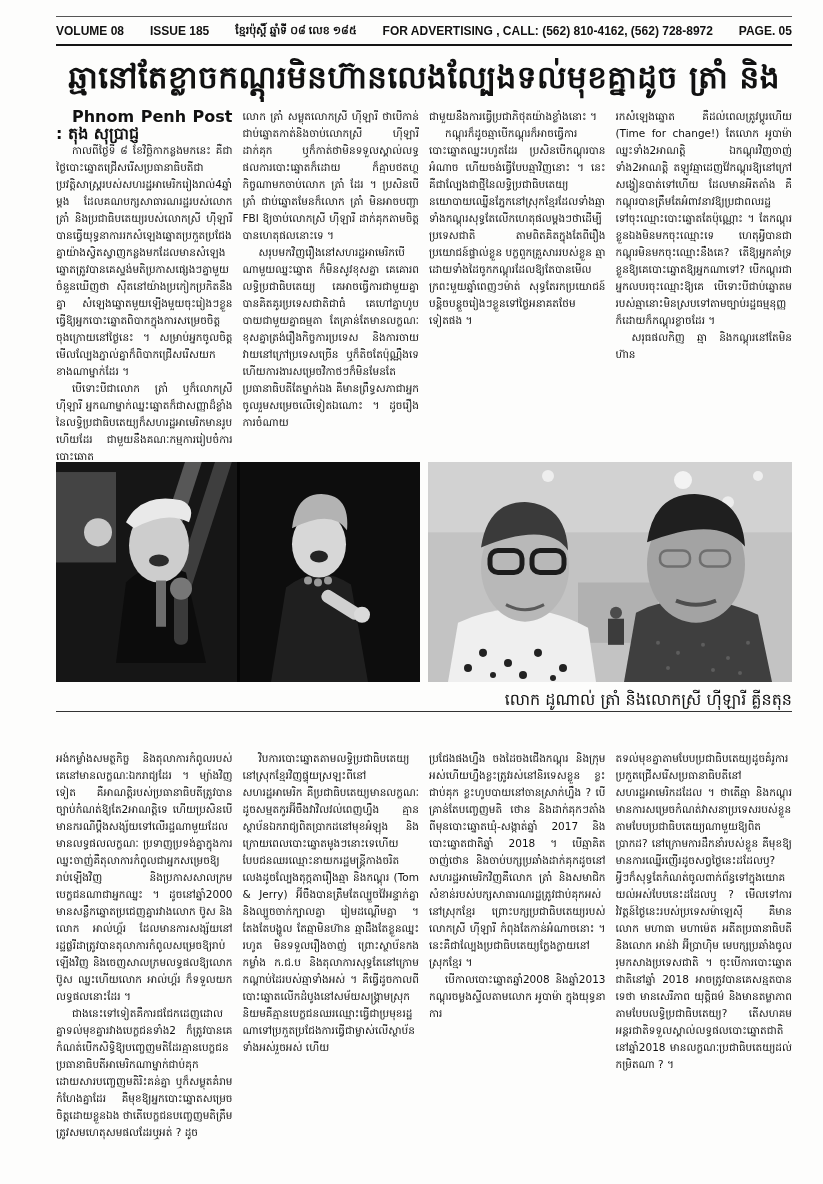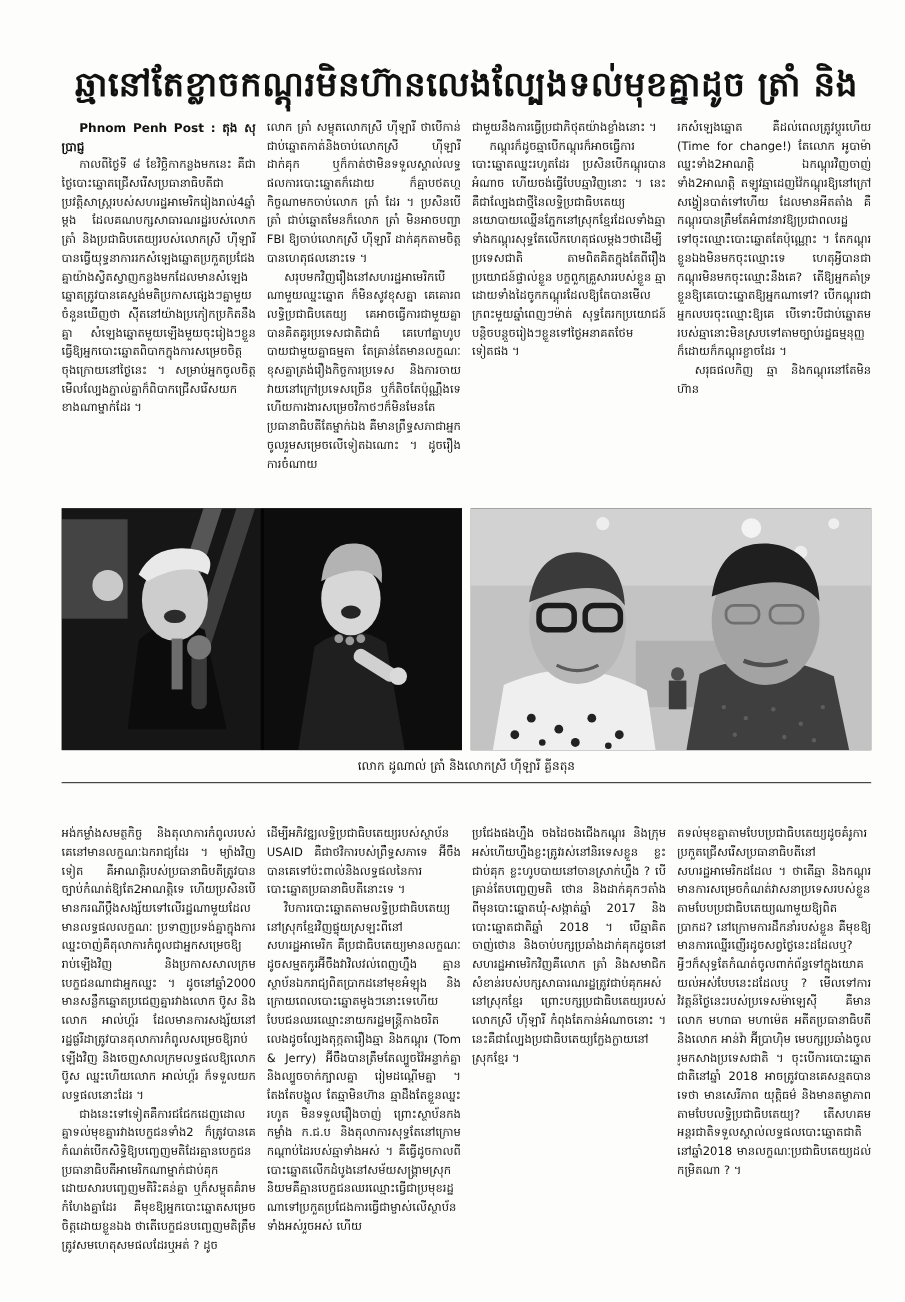--- a/index.html
+++ b/index.html
@@ -17,41 +17,49 @@
   #headline{top:52px;height:50px;text-align:center;font-weight:bold;font-size:31px;
             line-height:50px;letter-spacing:.5px;overflow:hidden;}
 
   
   .cols{display:flex;gap:10px;}
   #topcols{top:108px;height:352px;}
   #botcols{top:750px;height:462px;}
   .col{flex:1 1 0;overflow:hidden;text-align:justify;font-size:10.5px;line-height:17px;}
   .col p{margin:0;text-indent:16px;}
   .col p.cont{text-indent:0;}
-  .byline{font-weight:bold;font-size:11px;text-indent:14px;margin:0 0 1px 0;}
+  .byline{font-weight:bold;font-size:16px;text-indent:14px;margin:0 0 1px 0;}
 
   
   #photos{top:462px;height:220px;display:flex;gap:8px;}
   figure{margin:0;flex:1 1 0;background:#1c1c1c;overflow:hidden;}
   figure svg{display:block;width:100%;height:100%;}
   #captions{top:684px;height:27px;display:flex;gap:8px;border-bottom:1px solid #333;}
-  .cap{flex:1 1 0;text-align:center;font-size:11px;padding-top:5px;overflow:hidden;white-space:nowrap;}
+  .cap{flex:1 1 0;text-align:right;font-size:16px;padding-top:5px;overflow:hidden;white-space:nowrap;}
 </style>
 </head>
 <body>
 
 <div id="page">
 
+  <div id="hdr" class="band">
+    <span>VOLUME 08</span>
+    <span>ISSUE 185</span>
+    <span class="kh">ខ្មែរប៉ុស្តិ៍ ឆ្នាំទី ០៨ លេខ ១៨៥</span>
+    <span>FOR ADVERTISING ,  CALL: (562) 810-4162, (562) 728-8972</span>
+    <span>PAGE. 05</span>
+  </div>
 
   <div id="headline" class="band">ឆ្មានៅតែខ្លាចកណ្ដុរមិនហ៊ានលេងល្បែងទល់មុខគ្នាដូច ត្រាំ និង ហ៊ីឡារី</div>
 
   <div id="topcols" class="band cols">
     <div class="col">
       <p class="byline">Phnom Penh Post : តុង សុប្រាជ្ញ</p>
       <p>កាលពីថ្ងៃទី ៨ ខែវិច្ឆិកាកន្លងមកនេះ គឺជាថ្ងៃបោះឆ្នោតជ្រើសរើសប្រធានាធិបតីជាប្រវត្តិសាស្ត្ររបស់សហរដ្ឋអាមេរិករៀងរាល់4ឆ្នាំម្ដង ដែលគណបក្សសាធារណរដ្ឋរបស់លោក ត្រាំ និងប្រជាធិបតេយ្យរបស់លោកស្រី ហ៊ីឡារី បានធ្វើយុទ្ធនាការរកសំឡេងឆ្នោតប្រកួតប្រជែងគ្នាយ៉ាងស្វិតស្វាញកន្លងមកដែលមានសំឡេងឆ្នោតត្រូវបានគេស្ទង់មតិប្រកាសផ្សេងៗគ្នាមួយចំនួនឃើញថា ស៊ីតនៅយ៉ាងប្រកៀកប្រកិតនឹងគ្នា សំឡេងឆ្នោតមួយឡើងមួយចុះរៀងៗខ្លួន ធ្វើឱ្យអ្នកបោះឆ្នោតពិបាកក្នុងការសម្រេចចិត្តចុងក្រោយនៅថ្ងៃនេះ ។ សម្រាប់អ្នកចូលចិត្តមើលល្បែងភ្នាល់គ្នាក៏ពិបាកជ្រើសរើសយកខាងណាម្នាក់ដែរ ។</p>
+      <p>បើទោះបីជាលោក ត្រាំ ឬក៏លោកស្រី ហ៊ីឡារី អ្នកណាម្នាក់ឈ្នះឆ្នោតក៏ជាសញ្ញាដ៏ខ្លាំងនៃលទ្ធិប្រជាធិបតេយ្យក៏សហរដ្ឋអាមេរិកមានរូបហើយដែរ ជាមួយនឹងគណៈកម្មការរៀបចំការបោះឆ្នោត</p>
     </div>
     <div class="col">
       <p class="cont">លោក ត្រាំ សម្លុតលោកស្រី ហ៊ីឡារី ថាបើកាន់ជាប់ឆ្នោតកាត់និងចាប់លោកស្រី ហ៊ីឡារី ដាក់គុក ឬក៏កាត់ថាមិនទទួលស្គាល់លទ្ធផលការបោះឆ្នោតក៏ដោយ ក៏គ្មាបថតហ្ថកិច្ចណាមកចាប់លោក ត្រាំ ដែរ ។ ប្រសិនបើ ត្រាំ ជាប់ឆ្នោតមែនក៏លោក ត្រាំ មិនអាចបញ្ជា FBI ឱ្យចាប់លោកស្រី ហ៊ីឡារី ដាក់គុកតាមចិត្តបានហេតុផលនោះទេ ។</p>
       <p>សរុបមកវិញរឿងនៅសហរដ្ឋអាមេរិកបើណាមួយឈ្នះឆ្នោត ក៏មិនសូវខុសគ្នា គេគោរពលទ្ធិប្រជាធិបតេយ្យ គេអាចធ្វើការជាមួយគ្នាបានគិតគូរប្រទេសជាតិជាធំ គេហៅគ្នាហូបបាយជាមួយគ្នាធម្មតា តែគ្រាន់តែមានលក្ខណៈខុសគ្នាត្រង់រឿងកិច្ចការប្រទេស និងការចាយវាយនៅក្រៅប្រទេសច្រើន ឬក៏តិចតែប៉ុណ្ណឹងទេ ហើយការងារសម្រេចវិកាថៗក៏មិនមែនតែប្រធានាធិបតីតែម្នាក់ឯង គឺមានព្រឹទ្ធសភាជាអ្នកចូលរួមសម្រេចលើទៀតឯណោះ ។ ដូចរឿងការចំណាយ</p>
     </div>
     <div class="col">
       <p class="cont">ជាមួយនឹងការធ្វើប្រជាភិថុតយ៉ាងខ្លាំងនោះ ។</p>
       <p>កណ្ដុរក៏ដូចឆ្មាបើកណ្ដុរក៏អាចធ្វើការបោះឆ្នោតឈ្នះរហូតដែរ ប្រសិនបើកណ្ដុរបានអំណាច ហើយចង់ធ្វើបែបឆ្មាវិញនោះ ។ នេះគឺជាល្បែងជាថ្មីនៃលទ្ធិប្រជាធិបតេយ្យនយោបាយឈ្នើនភ្នែកនៅស្រុកខ្មែរដែលទាំងឆ្មា ទាំងកណ្ដុរសុទ្ធតែលើកហេតុផលម្ដងៗថាដើម្បីប្រទេសជាតិ តាមពិតគិតក្នុងតែពីរឿងប្រយោជន៍ផ្ទាល់ខ្លួន បក្ខពួកគ្រួសាររបស់ខ្លួន ឆ្មាដោយទាំងដៃចូកកណ្ដុរដែលឱ្យតែបានមើលក្រពះមួយឆ្នាំពេញៗម៉ាត់ សុទ្ធតែរកប្រយោជន៍បន្តិចបន្តួចរៀងៗខ្លួនទៅថ្ងៃអនាគតថែមទៀតផង ។</p>
     </div>
     <div class="col">
@@ -147,24 +155,24 @@
   <div id="captions" class="band">
     <div class="cap">លោក ដូណាល់ ត្រាំ និងលោកស្រី ហ៊ីឡារី គ្លីនតុន</div>
   </div>
 
   <div id="botcols" class="band cols">
     <div class="col">
       <p class="cont">អង់កម្លាំងសមត្ថកិច្ច និងតុលាការកំពូលរបស់គេនៅមានលក្ខណៈឯករាជ្យដែរ ។ ម្យ៉ាងវិញទៀត គឺអាណត្តិរបស់ប្រធានាធិបតីត្រូវបានច្បាប់កំណត់ឱ្យតែ2អាណត្តិទេ ហើយប្រសិនបើមានករណីប្ដឹងសង្ស័យទៅលើរដ្ឋណាមួយដែលមានលទ្ធផលលក្ខណៈ ប្រទាញប្រទង់គ្នាក្នុងការឈ្នះចាញ់គឺតុលាការកំពូលជាអ្នកសម្រេចឱ្យរាប់ឡើងវិញ និងប្រកាសសាលក្រមបេក្ខជនណាជាអ្នកឈ្នះ ។ ដូចនៅឆ្នាំ2000 មានសន្លឹកឆ្នោតប្រជេញគ្នារវាងលោក ប៊ូស និងលោក អាល់ហ្គ័រ ដែលមានការសង្ស័យនៅរដ្ឋផ្លរីដាត្រូវបានតុលាការកំពូលសម្រេចឱ្យរាប់ឡើងវិញ និងចេញសាលក្រមលទ្ធផលឱ្យលោក ប៊ូស ឈ្នះហើយលោក អាល់ហ្គ័រ ក៏ទទួលយកលទ្ធផលនោះដែរ ។</p>
       <p>ជាងនេះទៅទៀតគឺការជជែកដេញដោលគ្នាទល់មុខគ្នារវាងបេក្ខជនទាំង2 ក៏ត្រូវបានគេកំណត់បើកសិទ្ធិឱ្យបញ្ចេញមតិដែរគ្មានបេក្ខជនប្រធានាធិបតីអាមេរិកណាម្នាក់ជាប់គុកដោយសារបញ្ចេញមតិរិះគន់គ្នា ឬក៏សម្លុតគំរាមកំហែងគ្នាដែរ គឺមុខឱ្យអ្នកបោះឆ្នោតសម្រេចចិត្តដោយខ្លួនឯង ថាតើបេក្ខជនបញ្ចេញមតិត្រឹមត្រូវសមហេតុសមផលដែរឬអត់ ? ដូច</p>
     </div>
     <div class="col">
-      <p class="cont">ដើម្បីអភិវឌ្ឍលទ្ធិប្រជាធិបតេយ្យរបស់ស្ថាប័ន USAID គឺជាថវិការបស់ព្រឹទ្ធសភាទេ អ៊ីចឹងបានគេទៅប៉ះពាល់និងលទ្ធផលនៃការបោះឆ្នោតប្រធានាធិបតីនោះទេ ។</p>
       <p>វិបការបោះឆ្នោតតាមលទ្ធិប្រជាធិបតេយ្យនៅស្រុកខ្មែរវិញផ្ទុយស្រឡះពីនៅសហរដ្ឋអាមេរិក គឺប្រជាធិបតេយ្យមានលក្ខណៈដូចសម្មតកូរអ៊ីចឹងវាវិលវល់ពេញហ្នឹង គ្មានស្ថាប័នឯករាជ្យពិតប្រាកដនៅមុខអំឡុង និងក្រោយពេលបោះឆ្នោតមូងៗនោះទេហើយបែបជនឈរឈ្មោះនាយករដ្ឋមន្ត្រីកាងចរិតលេងដូចល្បែងតុក្កតារឿងឆ្មា និងកណ្ដុរ (Tom &amp; Jerry) អ៊ីចឹងបានត្រឹមតែល្បួចវ៉ៃអន្ទាក់គ្នា និងល្បួចចាក់ក្បាលគ្នា រៀមដណ្ដើមគ្នា ។ តែងតែបង្ហូល តែឆ្មាមិនហ៊ាន ឆ្មាដឹងតែខ្លួនឈ្នះរហូត មិនទទួលរឿងចាញ់ ព្រោះស្ថាប័នកងកម្លាំង ក.ជ.ប និងតុលាការសុទ្ធតែនៅក្រោមកណ្ដាប់ដៃរបស់ឆ្មាទាំងអស់ ។ គឺធ្វើដូចកាលពីបោះឆ្នោតលើកដំបូងនៅសម័យសង្គ្រាមស្រុកនិយមគឺគ្មានបេក្ខជនឈរឈ្មោះធ្វើជាប្រមុខរដ្ឋណាទៅប្រកួតប្រជែងការធ្វើជាម្ចាស់លើស្ថាប័នទាំងអស់រួចអស់ ហើយ</p>
     </div>
     <div class="col">
       <p class="cont">ប្រជែងផងហ្នឹង ចងដៃចងជើងកណ្ដុរ និងក្រុមអស់ហើយហ្នឹងខ្លះត្រូវរស់នៅនិរទេសខ្លួន ខ្លះជាប់គុក ខ្លះហូបបាយនៅចានស្រាក់ហ្នឹង ? បើគ្រាន់តែបញ្ចេញមតិ ថោន និងដាក់គុកៗតាំងពីមុនបោះឆ្នោតឃុំ-សង្កាត់ឆ្នាំ 2017 និងបោះឆ្នោតជាតិឆ្នាំ 2018 ។ បើឆ្មាគិតចាញ់ថោន និងចាប់បក្សប្រឆាំងដាក់គុកដូចនៅសហរដ្ឋអាមេរិកវិញគឺលោក ត្រាំ និងសមាជិកសំខាន់របស់បក្សសាធារណរដ្ឋត្រូវជាប់គុកអស់នៅស្រុកខ្មែរ ព្រោះបក្សប្រជាធិបតេយ្យរបស់លោកស្រី ហ៊ីឡារី កំពុងតែកាន់អំណាចនោះ ។ នេះគឺជាល្បែងប្រជាធិបតេយ្យក្លែងក្លាយនៅស្រុកខ្មែរ ។</p>
+      <p>បើកាលបោះឆ្នោតឆ្នាំ2008 និងឆ្នាំ2013 កណ្ដុរចម្លងស្ទីលតាមលោក អូបាម៉ា ក្នុងយុទ្ធនាការ</p>
     </div>
     <div class="col">
       <p class="cont">តទល់មុខគ្នាតាមបែបប្រជាធិបតេយ្យដូចគំរូការប្រកួតជ្រើសរើសប្រធានាធិបតីនៅសហរដ្ឋអាមេរិកដដែល ។ ថាតើឆ្មា និងកណ្ដុរមានការសម្រេចកំណត់វាសនាប្រទេសរបស់ខ្លួនតាមបែបប្រជាធិបតេយ្យណាមួយឱ្យពិតប្រាកដ? នៅក្រោមការដឹកនាំរបស់ខ្លួន គឺមុខឱ្យមានការឈ្នើរញើរដូចសព្វថ្ងៃនេះដដែលឬ? អ្វីៗក៏សុទ្ធតែកំណត់ចូលពាក់ព័ន្ធទៅក្នុងយោគយល់អស់បែបនេះដដែលឬ ? មើលទៅការវិវត្តន៍ថ្ងៃនេះរបស់ប្រទេសម៉ាឡេស៊ី គឺមានលោក មហាធា មហាម៉េត អតីតប្រធានាធិបតី និងលោក អាន់វ៉ា អ៊ីប្រាហ៊ិម មេបក្សប្រឆាំងចូលរួមកសាងប្រទេសជាតិ ។ ចុះបើការបោះឆ្នោតជាតិនៅឆ្នាំ 2018 អាចត្រូវបានគេសន្មតបានទេថា មានសេរីភាព យុត្តិធម៌ និងមានតម្លាភាពតាមបែបលទ្ធិប្រជាធិបតេយ្យ? តើសហគមអន្តរជាតិទទួលស្គាល់លទ្ធផលបោះឆ្នោតជាតិនៅឆ្នាំ2018 មានលក្ខណៈប្រជាធិបតេយ្យដល់កម្រិតណា ? ។</p>
     </div>
   </div>
 
 </div>
 
 </body></html>

